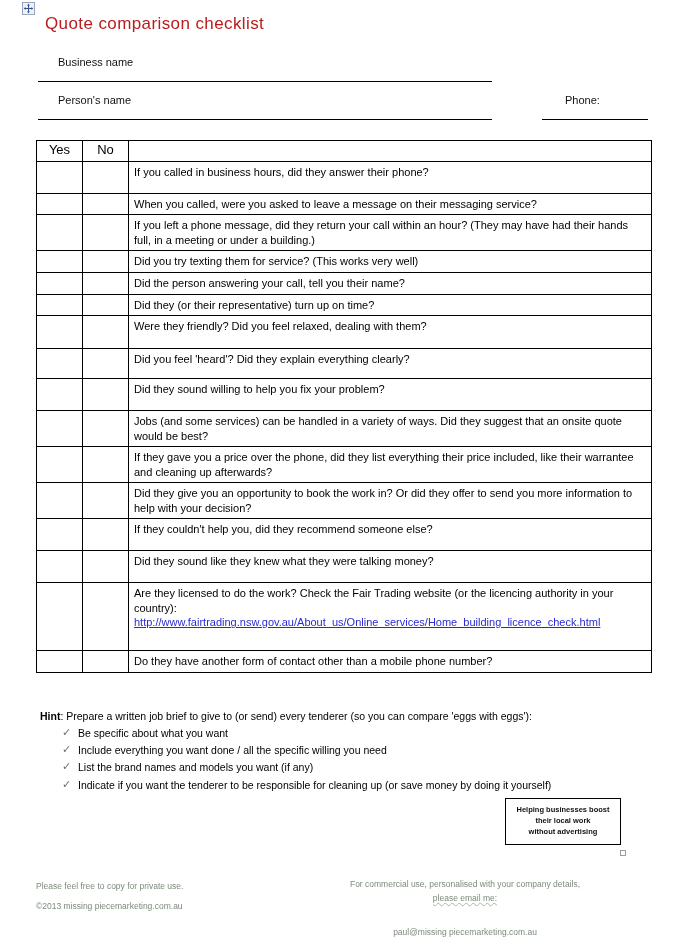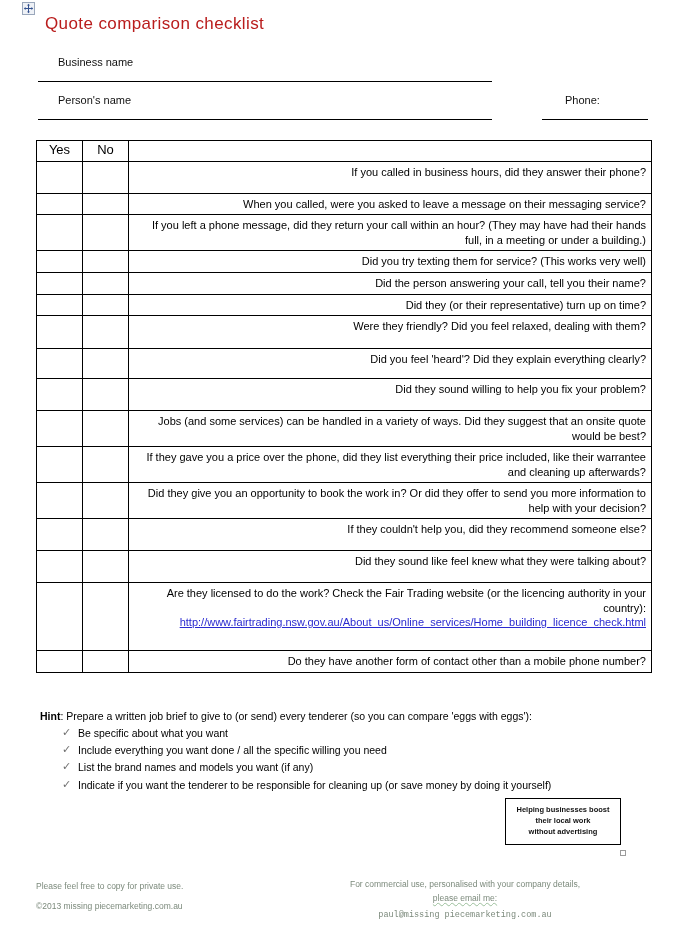--- a/index.html
+++ b/index.html
@@ -76,21 +76,21 @@
     border-collapse: collapse;
     table-layout: fixed;
   }
   .checklist td, .checklist th {
     border: 1px solid #000000;
     vertical-align: top;
     padding: 3px 5px 3px 5px;
     font-size: 11px;
     line-height: 1.32;
     font-weight: normal;
-    text-align: right;
+    text-align: left;
   }
   .checklist th {
     text-align: center;
     font-size: 13px;
     padding: 2px 0 3px 0;
     line-height: 1.15;
     font-weight: normal;
   }
   .col-yes { width: 45px; }
   .col-no  { width: 45px; }
@@ -180,21 +180,21 @@
     text-align: center;
     font-size: 8.5px;
     color: #7c8a7c;
     line-height: 1.7;
   }
   .footer-right .squiggle {
     text-decoration: underline;
     text-decoration-style: wavy;
     text-decoration-color: #9bbf9b;
   }
-  .footer-right .email-addr { display: block; margin-top: 2px; font-family: Liberation Mono, monospace; }
+  .footer-right .email-addr { display: block; margin-top: 19px; }
 </style>
 </head>
 <body>
 
 <div class="page">
 
   <div class="move-handle">
     <svg width="11" height="11" viewBox="0 0 11 11" aria-hidden="true">
       <path d="M5.5 0.8 L7 2.6 H6 V5 H8.4 V4 L10.2 5.5 L8.4 7 V6 H6 V8.4 H7 L5.5 10.2 L4 8.4 H5 V6 H2.6 V7 L0.8 5.5 L2.6 4 V5 H5 V2.6 H4 Z" fill="#33518f"></path>
     </svg>
@@ -295,21 +295,21 @@
 
       <tr style="height:32px">
         <td></td>
         <td></td>
         <td>If they couldn't help you, did they recommend someone else?</td>
       </tr>
 
       <tr style="height:32px">
         <td></td>
         <td></td>
-        <td>Did they sound like feel knew what they were talking about?</td>
+        <td>Did they sound like they knew what they were talking money?</td>
       </tr>
 
       <tr style="height:68px">
         <td></td>
         <td></td>
         <td>
           <span>Are they licensed to do the work? Check the Fair Trading website (or the licencing authority in your country):</span>
           <br>
           <a class="q-link" href="#">http://www.fairtrading.nsw.gov.au/About_us/Online_services/Home_building_licence_check.html</a>
         </td>

